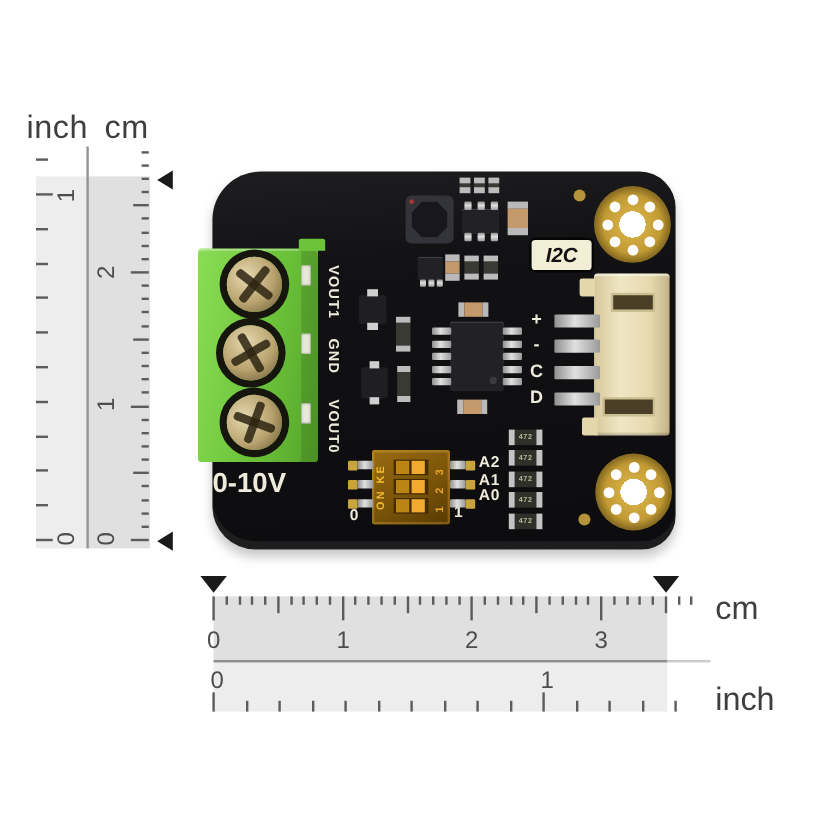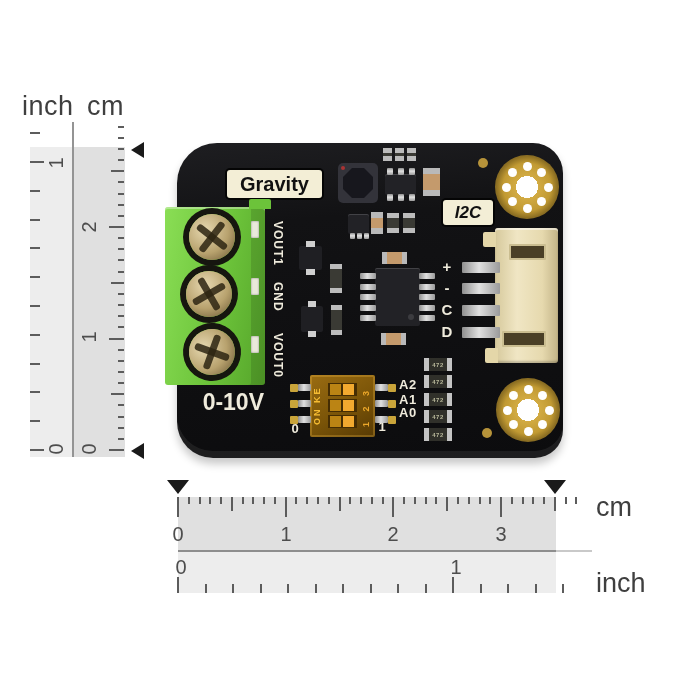--- a/index.html
+++ b/index.html
@@ -229,23 +229,20 @@
         <div class="rnum" style="left: 285px; top: 81px;">1</div>
       </div>
     <div class="tri-down" style="left:7px;top:5px;"></div>
     <div class="tri-down" style="left:384px;top:5px;"></div>
     <div class="unit-label" style="left:436px;top:17px;">cm</div>
     <div class="unit-label" style="left:436px;top:93px;">inch</div>
   </div>
 
   <div class="board" id="board">
 
-    <div class="label-box" style="left:50px;top:27px;width:95px;height:28px;font-size:20px;">
-      <span>Gravity</span>
-    </div>
     <div class="label-box" style="left:266px;top:57px;width:50px;height:25px;font-size:17px;font-style:italic;">
       <span>I2C</span>
     </div>
 
     <div class="abs inductor" style="left:161px;top:20px;width:40px;height:40px;"></div>
     <div class="abs chip" style="left:208px;top:31px;width:31px;height:21px;"></div>
     <div class="cap3" style="left:246px;top:25px;width:17px;height:28px;">
         <div class="end"></div>
         <div class="mid"></div>
         <div class="end"></div>
@@ -317,21 +314,21 @@
       <div class="screw" style="left:24px;top:7px;"></div>
       <div class="screw" style="left:21px;top:64px;transform:rotate(22deg);"></div>
       <div class="screw" style="left:24px;top:122px;transform:rotate(-18deg);"></div>
     </div>
     <div id="terminal-labels">
         <div class="silk vtext" style="left: 94px; top: 69px; width: 14px; height: 64px; font-size: 12px; letter-spacing: 1px;">VOUT1</div>
         <div class="silk vtext" style="left: 94px; top: 122px; width: 14px; height: 64px; font-size: 12px; letter-spacing: 1px;">GND</div>
         <div class="silk vtext" style="left: 94px; top: 181px; width: 14px; height: 64px; font-size: 12px; letter-spacing: 1px;">VOUT0</div>
       </div>
 
-    <div class="silk" style="left:13px;top:246px;width:74px;text-align:right;font-size:23px;">0-10V</div>
+    <div class="silk" style="left:0;top:246px;width:74px;text-align:left;font-size:23px;">0-10V</div>
 
     <div class="dip">
       <div class="dip-ontext vtext up" style="left:2px;top:2px;height:58px;">ON KE</div>
       <div class="dip-numtext vtext up" style="left:51px;top:5px;height:54px;">1 2 3</div>
       <div class="dipslot" style="top:8px;">
           <div class="sq dim"></div>
           <div class="sq lit"></div>
         </div>
       <div class="dipslot" style="top:24px;">
           <div class="sq dim"></div>

